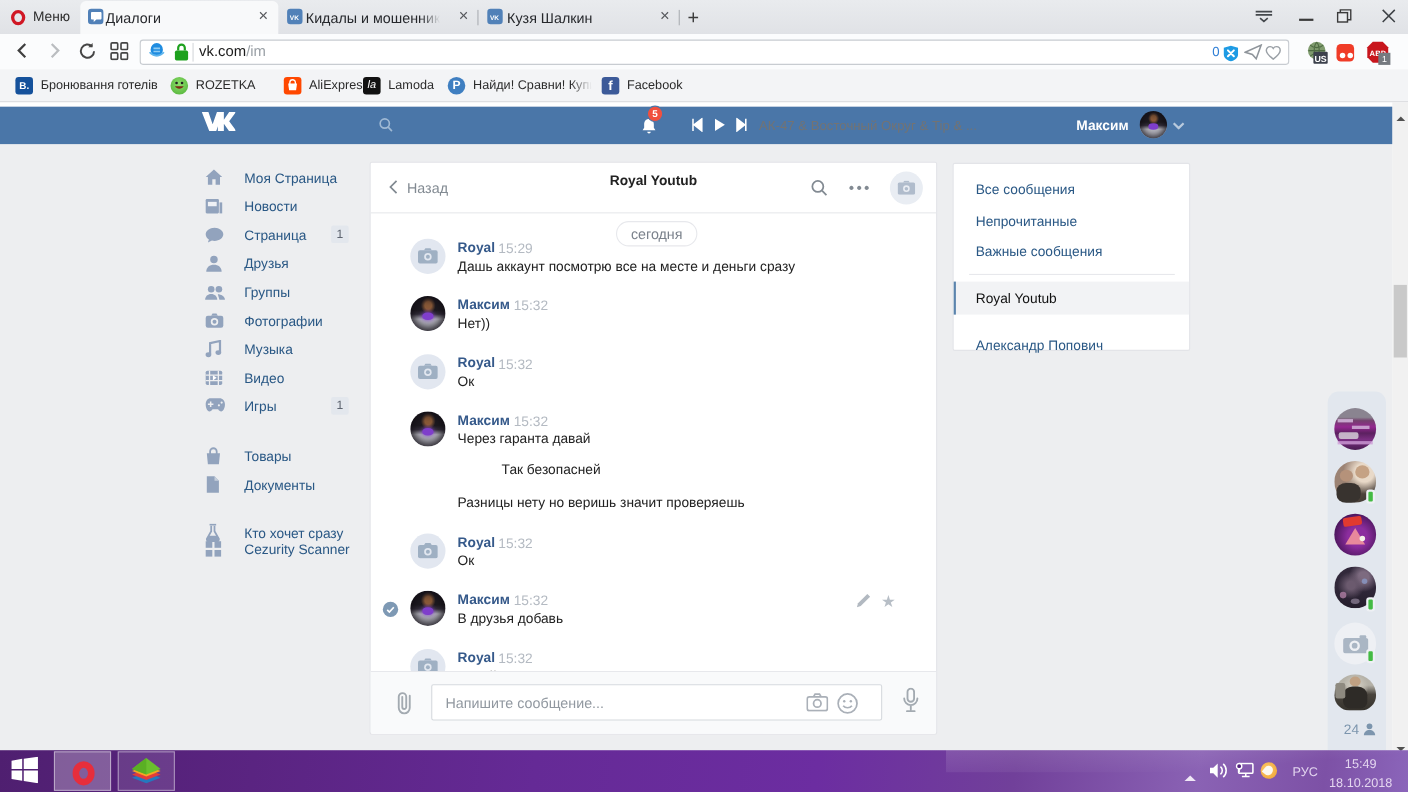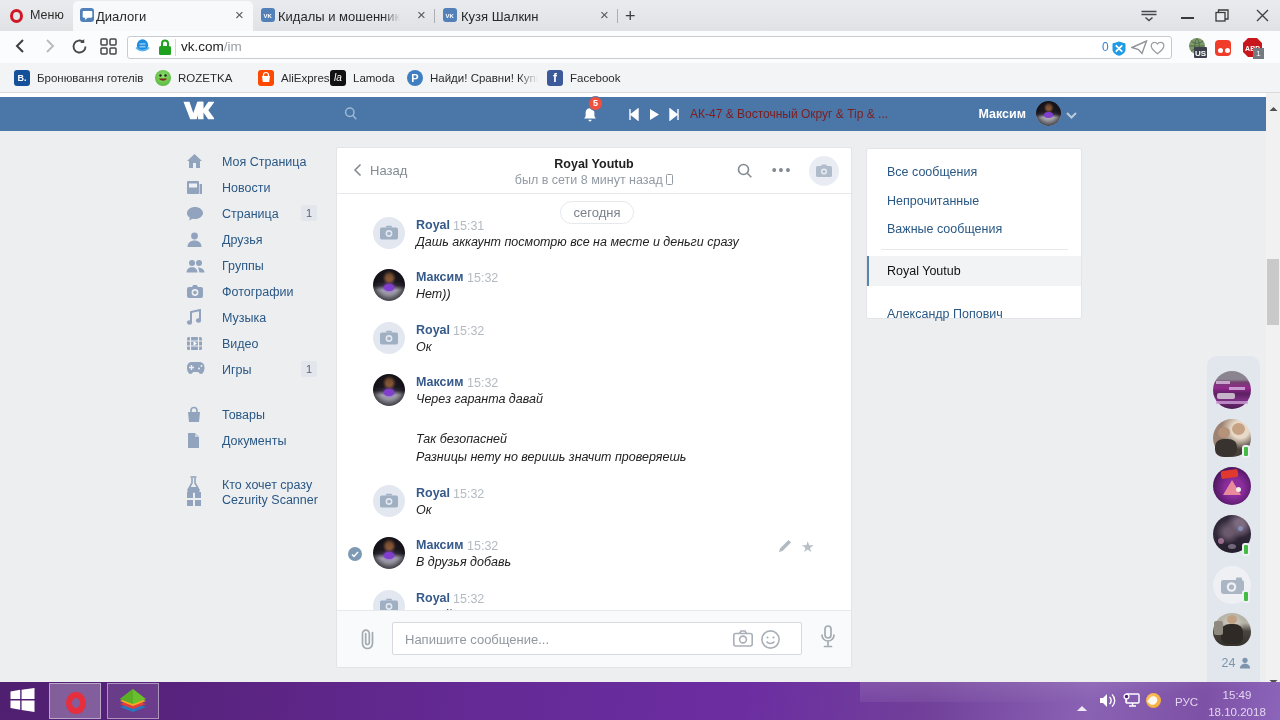--- a/index.html
+++ b/index.html
@@ -42,21 +42,21 @@
 
 #page { left:0; top:93px; width:1266px; height:589px; background:#edeef0; overflow:hidden; }
 #pgtop { left:0; top:0; width:1266px; height:4px; background:#fff; }
 #vkhead { left:0; top:4px; width:1266px; height:34px; background:#4a76a8; }
 #vklogo { left:183px; top:8px; }
 #vksearch { left:338px; top:8px; width:215px; height:26px; background:#38608c; border-radius:13px; color:#a9c2dc; font-size:13px; line-height:26px; }
 #vksearch span { margin-left:26px; }
 #bell { left:582px; top:13px; }
 #bellbadge { left:588px; top:3px; width:15px; height:15px; background:#f0503f; border:1.5px solid #4a76a8; border-radius:50%; color:#fff; font-size:9px; line-height:12px; text-align:center; font-weight:bold; }
 #player { left:628px; top:14px; }
-#track { left:690px; top:14px; font-size:12px; color:#7f1d1d; }
+#track { left:690px; top:14px; font-size:12px; color:#737373; }
 #uname { left:936px; top:14px; width:90px; text-align:right; font-size:12.5px; font-weight:bold; color:#fff; }
 #uavatar { left:1036px; top:8px; width:25px; height:25px; border-radius:50%;
   background:radial-gradient(ellipse 20% 22% at 51% 26%, #8a5a38 0 45%, rgba(42,36,44,0) 100%),
              linear-gradient(180deg, #1d1a20 0 40%, #332e3a 52%, #b7b7bf 66%, #a3a3ad 100%);
   box-shadow:inset 0 0 6px 2px rgba(16,13,19,.8); }
 #uavatar:after { content:""; position:absolute; left:8px; top:11px; width:9px; height:6px; background:#7f3ecb; border-radius:45%; }
 #uchev { left:1066px; top:12px; }
 
 
 .mi { left:186px; height:26px; width:131px; }
@@ -78,21 +78,21 @@
 .mrow { left:0; width:514px; }
 .mav { position:absolute; left:36px; top:0; width:32px; height:32px; border-radius:50%; }
 .camav { background:#e2e7f0; }
 .camav svg { position:absolute; left:7px; top:8px; }
 .phav { background:radial-gradient(ellipse 21% 24% at 51% 27%, #8a5a38 0 45%, rgba(42,36,44,0) 100%),
         linear-gradient(180deg, #1d1a20 0 40%, #332e3a 52%, #b7b7bf 66%, #a3a3ad 100%);
         box-shadow:inset 0 0 7px 3px rgba(16,13,19,.8); }
 .phav:after { content:""; position:absolute; left:11px; top:15px; width:10px; height:7px; background:#7f3ecb; border-radius:45%; box-shadow:0 0 3px 1px rgba(127,62,203,.6); }
 .mname { position:absolute; left:79px; top:1px; font-size:12.5px; font-weight:bold; color:#35598a; }
 .mtime { position:absolute; top:1.5px; font-size:12.5px; color:#b4bac2; }
-.mtxt { position:absolute; left:79px; font-size:12.5px; color:#222; white-space:nowrap;font-style:italic; }
+.mtxt { position:absolute; left:79px; font-size:12.5px; color:#222; white-space:nowrap; }
 
 #today { left:223px; top:53px; width:74px; height:23px; background:#fff; border:1px solid #e7e8ec; border-radius:12px; text-align:center; line-height:21px; font-size:13px; color:#7b828c; }
 
 #mcheck { left:11px; top:399px; width:14px; height:14px; border-radius:50%; background:#7e99b4; }
 #mcheck svg { position:absolute; left:3px; top:4px; }
 #mpencil { left:441px; top:391px; }
 #mstar { left:464px; top:390px; font-size:15px; color:#b7bec6; }
 
 #inputbar { left:0; top:462px; width:514px; height:57px; background:#f9fafb; border-top:1px solid #e7e8ec; border-radius:0 0 2px 2px; }
 #clip { left:20px; top:479px; }
@@ -392,23 +392,20 @@
       <span class="t">Cezurity Scanner</span>
     </div>
 
   <div class="abs" id="chat">
     <div class="abs" id="chathead"></div>
     <div class="abs" style="left:16px; top:15px;"><svg width="9" height="14" viewBox="0 0 9 14">
           <path d="M7.5 1.5L2 7l5.5 5.5" fill="none" stroke="#828a92" stroke-width="1.6"></path>
         </svg></div>
     <div class="abs" id="back" style="left:33px;">Назад</div>
     <div class="abs" id="ctitle">Royal Youtub</div>
-    <div class="abs" id="csub">был в сети 8 минут назад <svg width="7" height="11" viewBox="0 0 7 11" style="vertical-align:-1px;">
-          <rect x="0.5" y="0.5" width="6" height="10" rx="1" fill="none" stroke="#939aa3"></rect>
-        </svg></div>
     <div class="abs" id="chmag"><svg width="16" height="16" viewBox="0 0 16 16">
           <circle cx="6.5" cy="6.5" r="5" fill="none" stroke="#828a92" stroke-width="1.6"></circle>
           <path d="M10.3 10.3l4 4" stroke="#828a92" stroke-width="1.6"></path>
         </svg></div>
     <div class="abs" id="chdots">•••</div>
     <div class="abs" id="chcam">
         <svg width="16" height="13" viewBox="0 0 16 13" style="position:absolute;left:7px;top:8px;">
           <rect x="0" y="2" width="16" height="11" rx="1.6" fill="#b0bccc"></rect>
           <path d="M5 2l1-1.6h4L11 2z" fill="#b0bccc"></path>
           <circle cx="8" cy="7.5" r="3" fill="#e9edf3"></circle>
@@ -421,21 +418,21 @@
     <div class="abs mrow" style="top:69px;">
       <div class="mav camav">
           <svg width="18" height="15" viewBox="0 0 18 15">
             <rect x="0" y="2.5" width="18" height="12" rx="1.8" fill="#9fb0c3"></rect>
             <path d="M5.5 2.5l1.2-1.8h4.6l1.2 1.8z" fill="#9fb0c3"></path>
             <circle cx="9" cy="8.5" r="3.4" fill="#e2e7f0"></circle>
             <circle cx="9" cy="8.5" r="1.8" fill="#9fb0c3"></circle>
           </svg>
         </div>
       <span class="mname">Royal</span>
-        <span class="mtime" style="left:116px;">15:31</span>
+        <span class="mtime" style="left:116px;">15:29</span>
       <span class="mtxt" style="top:17.5px;">Дашь аккаунт посмотрю все на месте и деньги сразу</span>
     </div>
     <div class="abs mrow" style="top:121px;">
       <div class="mav phav"></div>
       <span class="mname">Максим</span>
         <span class="mtime" style="left:130px;">15:32</span>
       <span class="mtxt" style="top:18px;">Нет))</span>
     </div>
     <div class="abs mrow" style="top:174px;">
       <div class="mav camav">
@@ -448,21 +445,21 @@
         </div>
       <span class="mname">Royal</span>
         <span class="mtime" style="left:116px;">15:32</span>
       <span class="mtxt" style="top:17.5px;">Ок</span>
     </div>
     <div class="abs mrow" style="top:226px;">
       <div class="mav phav"></div>
       <span class="mname">Максим</span>
         <span class="mtime" style="left:130px;">15:32</span>
       <span class="mtxt" style="top:18px;">Через гаранта давай</span>
-      <span class="mtxt" style="top:58px;">Так безопасней</span>
+      <span class="mtxt" style="top:46px;margin-left:40px;">Так безопасней</span>
       <span class="mtxt" style="top:76px;">Разницы нету но веришь значит проверяешь</span>
     </div>
     <div class="abs mrow" style="top:337px;">
       <div class="mav camav">
           <svg width="18" height="15" viewBox="0 0 18 15">
             <rect x="0" y="2.5" width="18" height="12" rx="1.8" fill="#9fb0c3"></rect>
             <path d="M5.5 2.5l1.2-1.8h4.6l1.2 1.8z" fill="#9fb0c3"></path>
             <circle cx="9" cy="8.5" r="3.4" fill="#e2e7f0"></circle>
             <circle cx="9" cy="8.5" r="1.8" fill="#9fb0c3"></circle>
           </svg>

